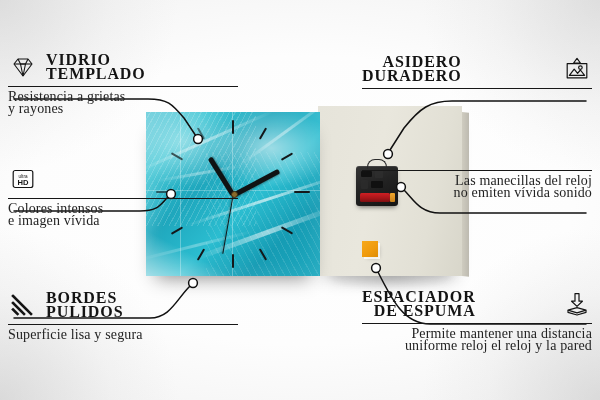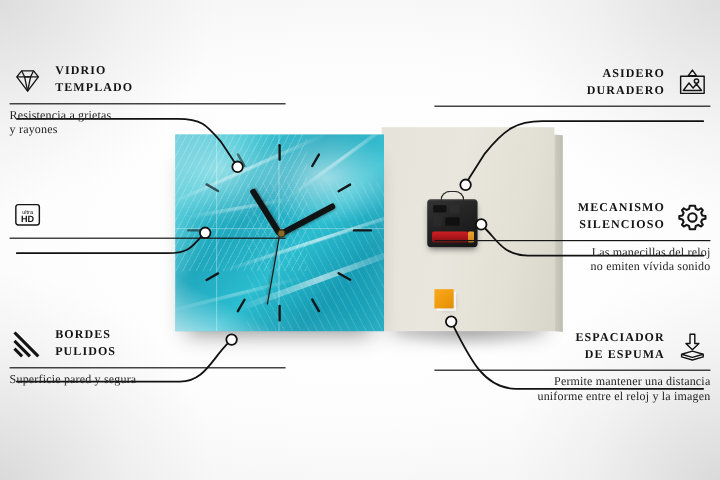--- a/index.html
+++ b/index.html
@@ -19,33 +19,33 @@
   .cs-tl{left:0;top:0;background:radial-gradient(130% 120% at 0% 0%, rgba(190,190,190,.40) 0%, rgba(215,215,215,.18) 45%, rgba(255,255,255,0) 72%);}
   .cs-tr{right:0;top:0;background:radial-gradient(130% 120% at 100% 0%, rgba(190,190,190,.38) 0%, rgba(215,215,215,.17) 45%, rgba(255,255,255,0) 72%);}
   .cs-bl{left:0;bottom:0;background:radial-gradient(130% 120% at 0% 100%, rgba(185,185,185,.42) 0%, rgba(212,212,212,.18) 45%, rgba(255,255,255,0) 72%);}
   .cs-br{right:0;bottom:0;background:radial-gradient(130% 120% at 100% 100%, rgba(185,185,185,.42) 0%, rgba(212,212,212,.18) 45%, rgba(255,255,255,0) 72%);}
 
   
   .feature{position:absolute;width:230px;}
   .feature.left{left:8px;text-align:left;}
   .feature.right{right:8px;text-align:right;}
   .f-head{display:flex;align-items:center;gap:8px;}
-  .feature.right .f-head{flex-direction:row-reverse;}
+  .feature.right .f-head{flex-direction:row-reverse;justify-content:space-between;}
   .f-icon{width:30px;height:30px;flex:0 0 30px;display:flex;align-items:center;justify-content:center;color:#1c1c1c;}
   .f-icon svg{display:block;}
   .f-title{
     font-family:"Liberation Serif", serif;
-    font-weight:700;font-size:10px;line-height:14.5px;
+    font-weight:700;font-size:16px;line-height:14.5px;
     letter-spacing:.9px;color:#141414;text-transform:uppercase;
     white-space:pre-line;
   }
   .f-rule{height:1.3px;background:#171717;margin:4px 0 4px 0;width:100%;}
   .f-sub{
     font-family:"Liberation Serif", serif;
-    font-size:10px;line-height:11.2px;color:#232323;letter-spacing:.15px;
+    font-size:14px;line-height:11.2px;color:#232323;letter-spacing:.15px;
     white-space:pre-line;
   }
 
   
   #product{position:absolute;left:0;top:0;width:600px;height:400px;}
   
   .back-panel{
     position:absolute;left:318px;top:106px;width:144px;height:170px;
     background:linear-gradient(102deg,#e6e4da 0%,#e9e7dd 40%,#e2e0d5 75%,#d8d6ca 100%);
     box-shadow:0 10px 16px -8px rgba(0,0,0,.30);
@@ -234,80 +234,72 @@
     <div class="f-head">
       <span class="f-icon">
         <svg width="26" height="26" viewBox="0 0 26 26">
           <rect x="3.2" y="4.5" width="19.6" height="17" rx="2" fill="none" stroke="#141414" stroke-width="1.2"></rect>
           <text x="13" y="12" text-anchor="middle" font-family="Liberation Sans, sans-serif" font-size="4.6" fill="#141414">ultra</text>
           <text x="13" y="19" text-anchor="middle" font-family="Liberation Sans, sans-serif" font-size="7.6" font-weight="bold" fill="#141414">HD</text>
         </svg>
       </span>
     </div>
     <div class="f-rule"></div>
-  </div>
-
-  <div class="feature left" style="top:272px">
+    <div class="f-sub">Colores intensos
+e imagen vívida</div>
+  </div>
+
+  <div class="feature left" style="top:290px">
     <div class="f-head">
       <span class="f-icon">
         <svg width="26" height="26" viewBox="0 0 26 26" stroke="#141414" stroke-linecap="square">
           <path d="M3 4 L21 22" stroke-width="2.6"></path>
           <path d="M3 11 L14 22" stroke-width="2.6"></path>
           <path d="M3 17.5 L7.5 22" stroke-width="2.6"></path>
         </svg>
       </span>
       <span class="f-title">BORDES
 PULIDOS</span>
     </div>
     <div class="f-rule"></div>
-    <div class="f-sub">Superficie pared y segura</div>
+    <div class="f-sub">Superficie lisa y segura</div>
   </div>
 
   <div class="feature right" style="top:54px">
     <div class="f-head">
       <span class="f-icon">
         <svg width="26" height="26" viewBox="0 0 26 26" fill="none" stroke="#141414" stroke-width="1.2" stroke-linejoin="round">
           <path d="M13 2.4 L9.6 7 H16.4 Z" fill="none"></path>
           <rect x="3.2" y="7.6" width="19.6" height="14.2"></rect>
           <path d="M5.4 19.4 L10.2 13.2 L13.6 17.4 L16.4 14 L20.6 19.4 Z"></path>
           <circle cx="16.4" cy="11.6" r="1.8"></circle>
         </svg>
       </span>
       <span class="f-title">ASIDERO
 DURADERO</span>
     </div>
     <div class="f-rule"></div>
   </div>
 
   <div class="feature right" style="top:166px">
-    <div class="f-head">
-      <span class="f-icon">
-        <svg width="26" height="26" viewBox="0 0 26 26" fill="none" stroke="#141414" stroke-width="1.7" stroke-linejoin="round">
-          <path d="M13 3.4 L15.2 3.4 L15.8 6.1 L17.9 7.0 L20.2 5.6 L21.7 7.1 L20.3 9.4 L21.2 11.5 L23.9 12.1 L23.9 14.3 L21.2 14.9 L20.3 17.0 L21.7 19.3 L20.2 20.8 L17.9 19.4 L15.8 20.3 L15.2 23.0 L13 23.0 L10.8 23.0 L10.2 20.3 L8.1 19.4 L5.8 20.8 L4.3 19.3 L5.7 17.0 L4.8 14.9 L2.1 14.3 L2.1 12.1 L4.8 11.5 L5.7 9.4 L4.3 7.1 L5.8 5.6 L8.1 7.0 L10.2 6.1 L10.8 3.4 Z"></path>
-          <circle cx="13" cy="13.2" r="3.5"></circle>
-        </svg>
-      </span>
-      <span class="f-title">MECANISMO
-SILENCIOSO</span>
-    </div>
     <div class="f-rule"></div>
     <div class="f-sub">Las manecillas del reloj
 no emiten vívida sonido</div>
   </div>
 
-  <div class="feature right" style="top:274px">
+  <div class="feature right" style="top:289px">
     <div class="f-head">
       <span class="f-icon">
         <svg width="26" height="26" viewBox="0 0 26 26" fill="none" stroke="#141414" stroke-width="1.2" stroke-linejoin="round">
           <path d="M11 2.6 H15 V10.2 H18.4 L13 15.4 L7.6 10.2 H11 Z"></path>
           <path d="M13 16.6 L22 19.2 L13 21.8 L4 19.2 Z"></path>
           <path d="M4 19.2 V21.4 L13 24 L22 21.4 V19.2"></path>
         </svg>
       </span>
       <span class="f-title">ESPACIADOR
 DE ESPUMA</span>
     </div>
     <div class="f-rule"></div>
     <div class="f-sub">Permite mantener una distancia
-uniforme entre el reloj y la imagen</div>
+uniforme reloj el reloj y la pared</div>
   </div>
 
 </div>
 
 </body></html>

